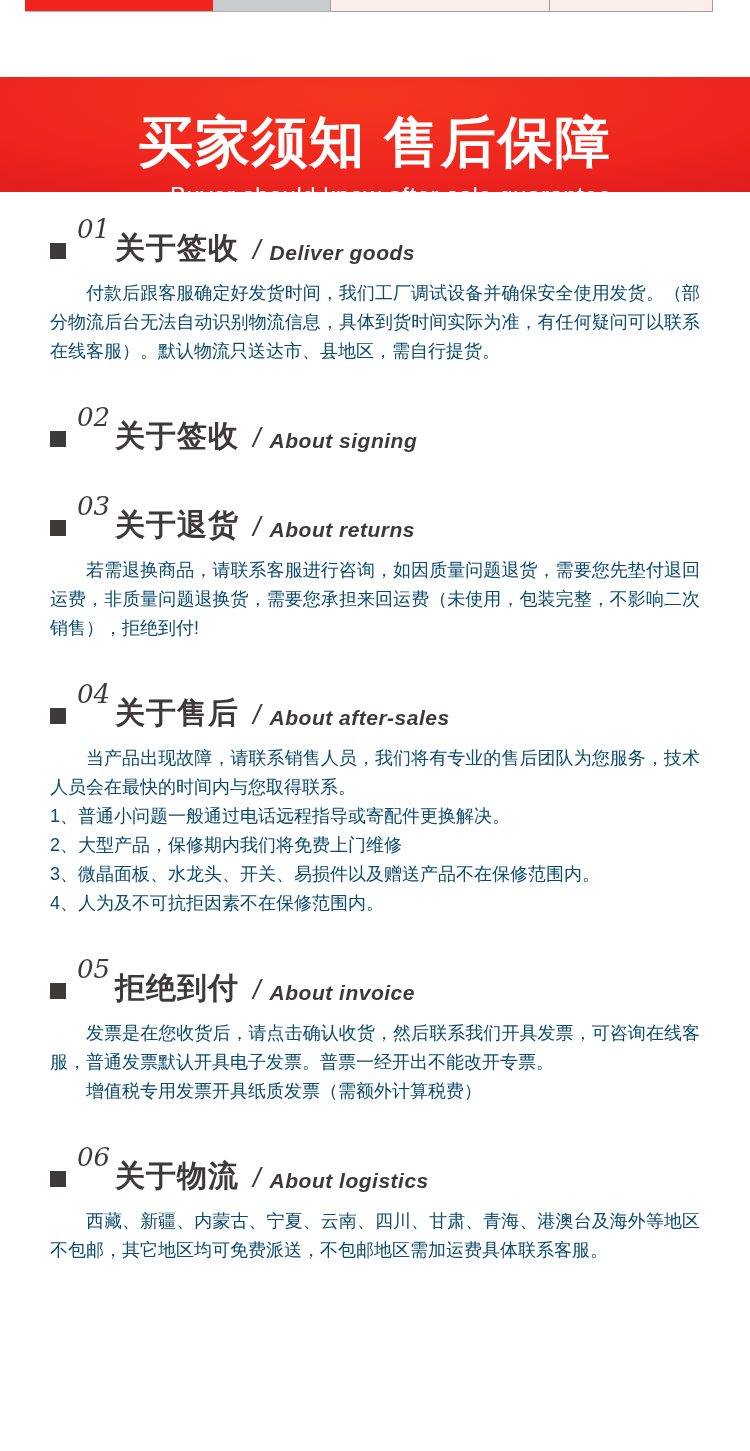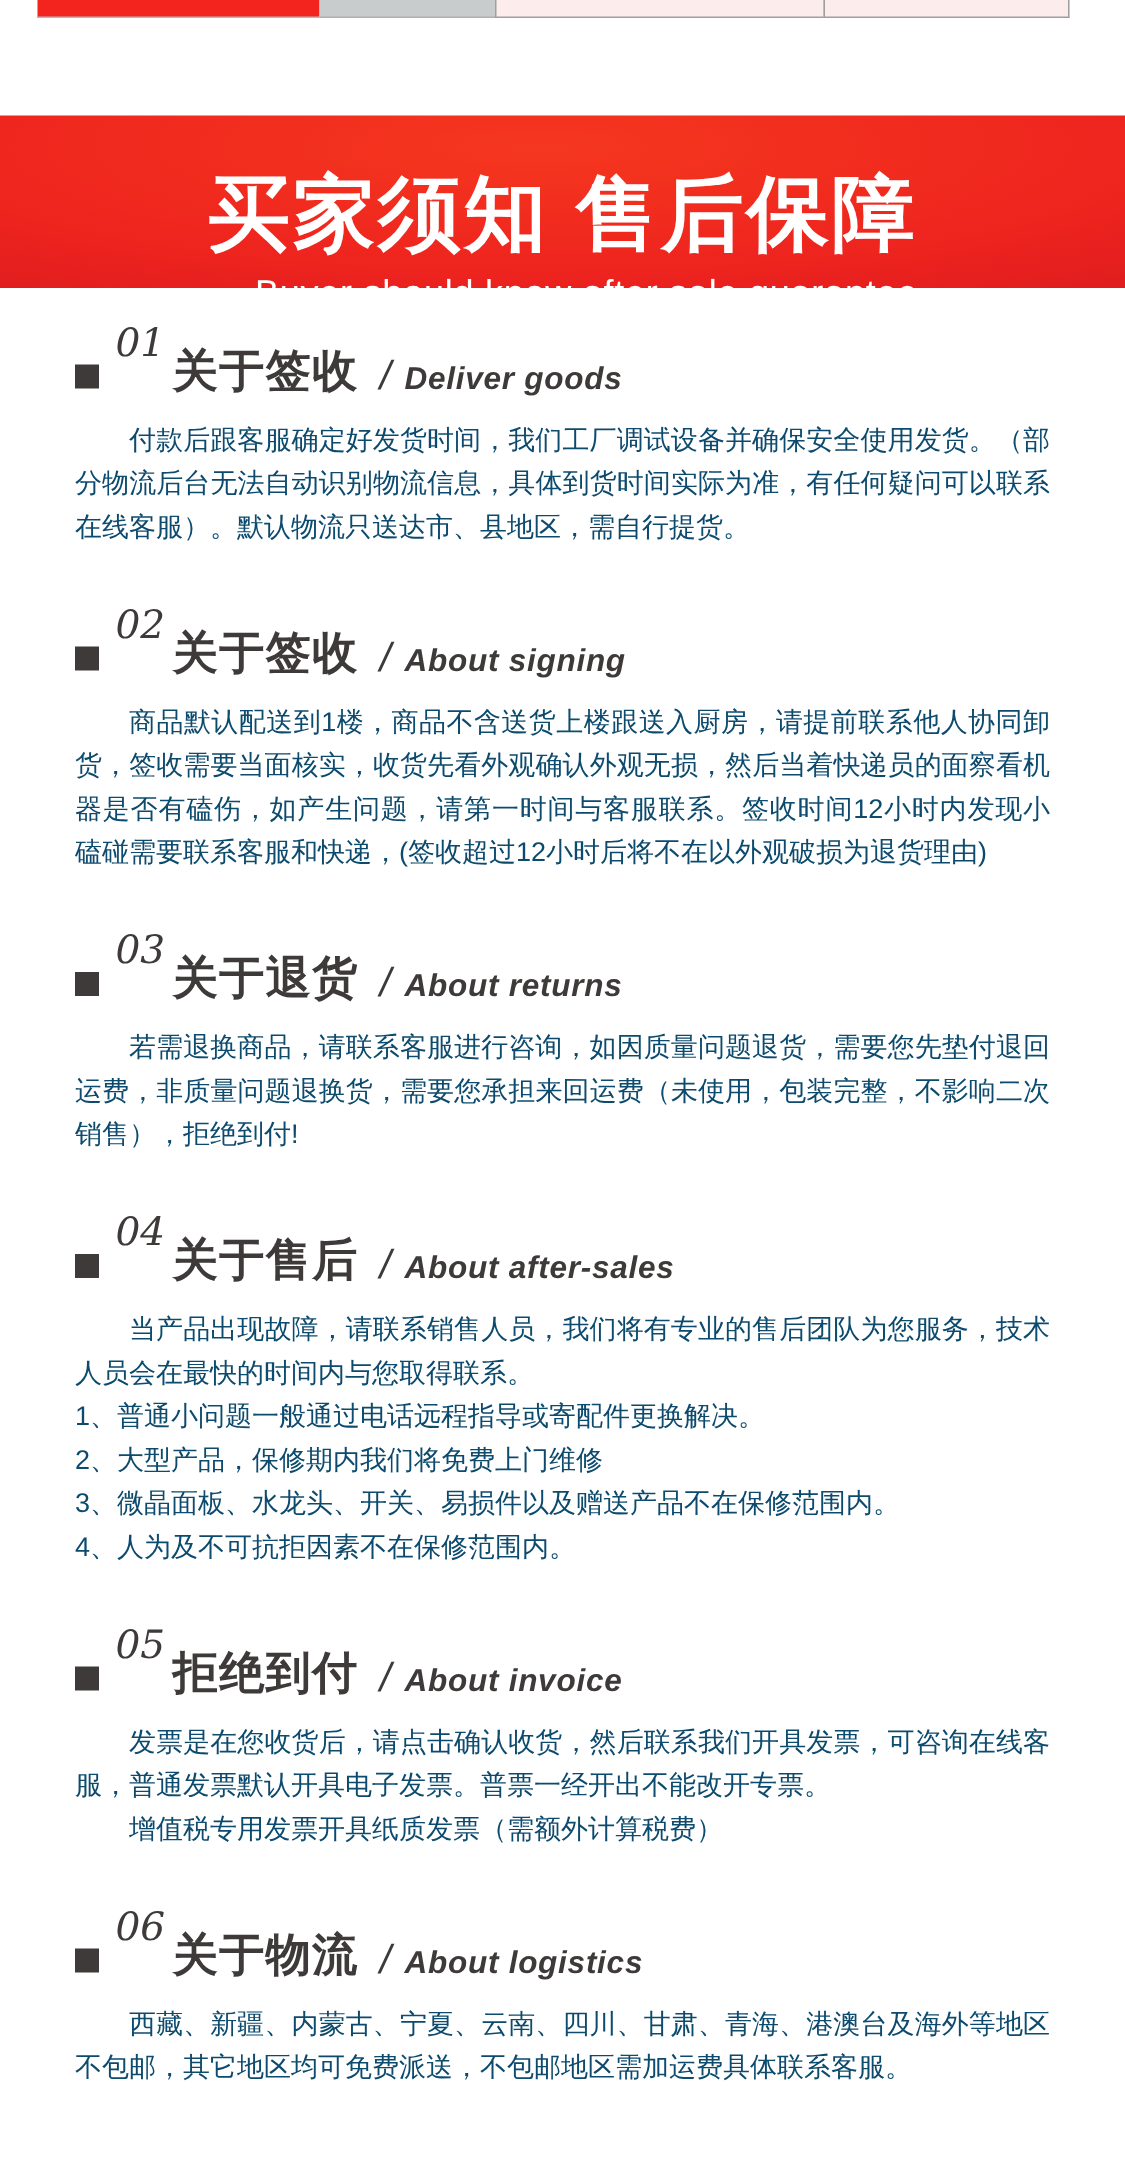--- a/index.html
+++ b/index.html
@@ -125,23 +125,20 @@
     </div>
 
     <div class="section">
       <div class="sec-head">
         <span class="bullet"></span>
         <span class="sec-num">02</span>
         <span class="sec-title">关于签收</span>
         <span class="sec-slash">/</span>
         <span class="sec-en">About signing</span>
       </div>
-      <div class="sec-body">
-        <p class="para-indent">商品默认配送到1楼，商品不含送货上楼跟送入厨房，请提前联系他人协同卸货，签收需要当面核实，收货先看外观确认外观无损，然后当着快递员的面察看机器是否有磕伤，如产生问题，请第一时间与客服联系。签收时间12小时内发现小磕碰需要联系客服和快递，(签收超过12小时后将不在以外观破损为退货理由)</p>
-      </div>
     </div>
 
     <div class="section">
       <div class="sec-head">
         <span class="bullet"></span>
         <span class="sec-num">03</span>
         <span class="sec-title">关于退货</span>
         <span class="sec-slash">/</span>
         <span class="sec-en">About returns</span>
       </div>

